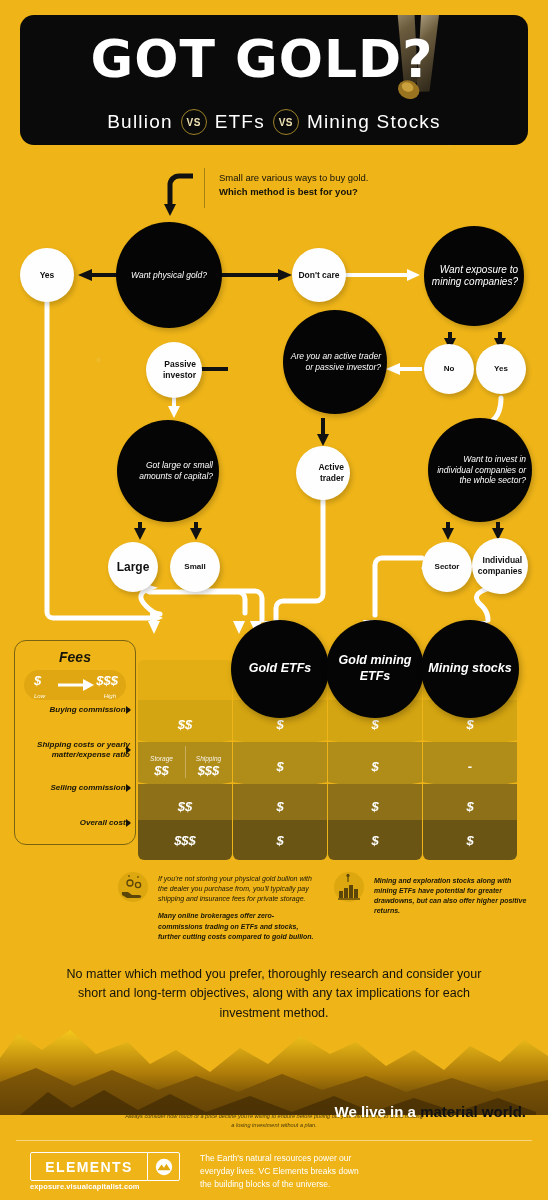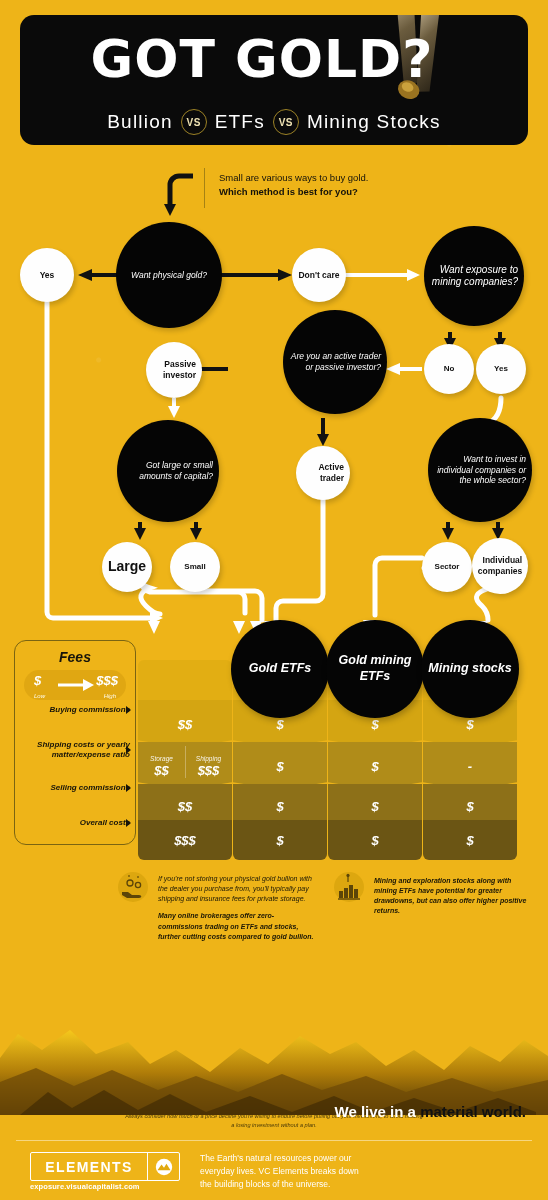--- a/index.html
+++ b/index.html
@@ -241,21 +241,21 @@
       </div>
       <div class="node dark" style="left: 117px; top: 420px; width: 102px; height: 102px; font-size: 8.5px;">
         <span>Got large or small amounts of capital?</span>
       </div>
       <div class="node light" style="left: 296px; top: 446px; width: 54px; height: 54px; font-size: 8.5px;">
         <span>Active trader</span>
       </div>
       <div class="node dark" style="left: 428px; top: 418px; width: 104px; height: 104px; font-size: 8.5px;">
         <span>Want to invest in individual companies or the whole sector?</span>
       </div>
-      <div class="node light" style="left: 102px; top: 542px; width: 50px; height: 50px; font-size: 14px;">
+      <div class="node light" style="left: 108px; top: 542px; width: 50px; height: 50px; font-size: 12px;">
         <span>Large</span>
       </div>
       <div class="node light" style="left: 170px; top: 542px; width: 50px; height: 50px; font-size: 8px;">
         <span>Small</span>
       </div>
       <div class="node light" style="left: 422px; top: 542px; width: 50px; height: 50px; font-size: 8px;">
         <span>Sector</span>
       </div>
       <div class="node light" style="left: 472px; top: 538px; width: 56px; height: 56px; font-size: 8.5px;">
         <span>Individual companies</span>
@@ -340,20 +340,21 @@
       <path d="M14 4 v6" stroke="#5c4508" stroke-width="1.2"></path>
       <circle cx="14" cy="3.4" r="1.6" fill="#5c4508"></circle>
       <path d="M5 26 v-7 h4 v7 Z M10 26 v-10 h4 v10 Z M15 26 v-13 h4 v13 Z M20 26 v-9 h4 v9 Z" fill="#5c4508"></path>
       <path d="M4 27 h22" stroke="#5c4508" stroke-width="1.4"></path>
     </svg>
   </div>
   <div class="fn" style="left:374px;top:876px;width:160px;font-weight:bold">
     <span>Mining and exploration stocks along with mining ETFs have potential for greater drawdowns, but can also offer higher positive returns.</span>
   </div>
 
+  <div class="concl">No matter which method you prefer, thoroughly research and consider your short and long-term objectives, along with any tax implications for each investment method.</div>
 
   <div class="rocks">
     <svg viewBox="0 0 548 95" preserveAspectRatio="none" style="width:548px;height:95px">
       <defs>
         <linearGradient id="rk" x1="0" y1="0" x2="0" y2="1">
           <stop offset="0" stop-color="#f6c81c"></stop>
             <stop offset=".5" stop-color="#b07d09"></stop>
           <stop offset="1" stop-color="#4a3206"></stop>
         </linearGradient>
       </defs>

